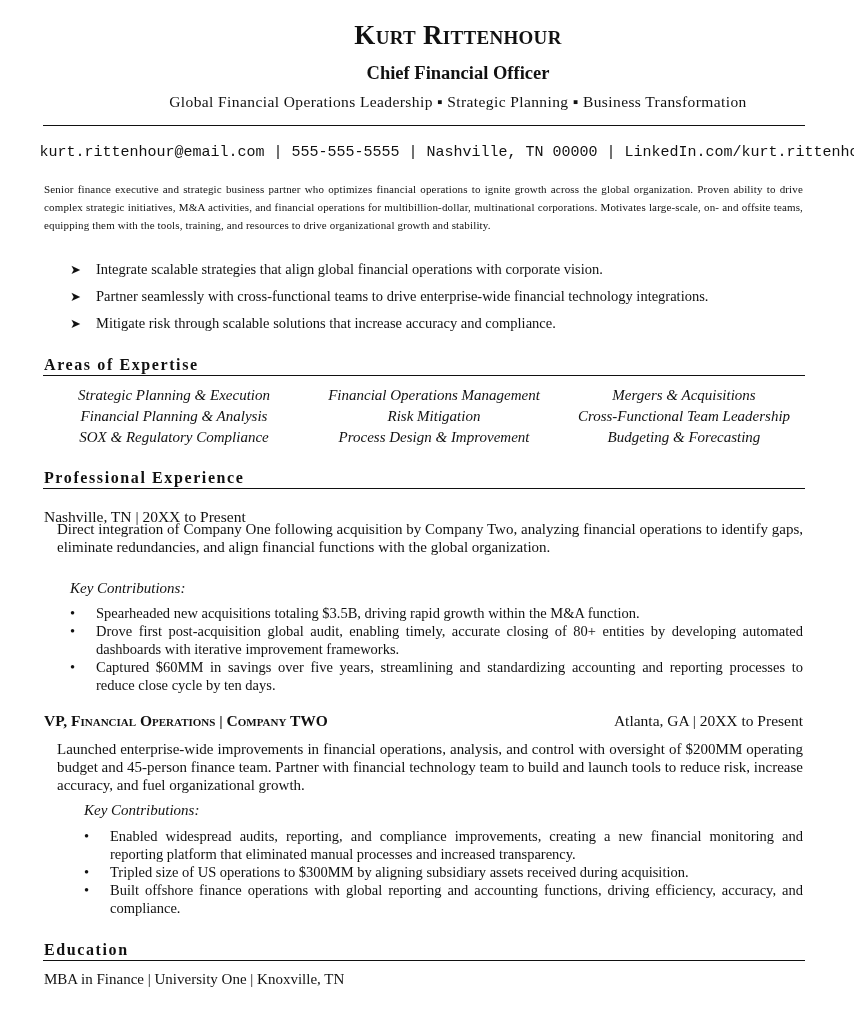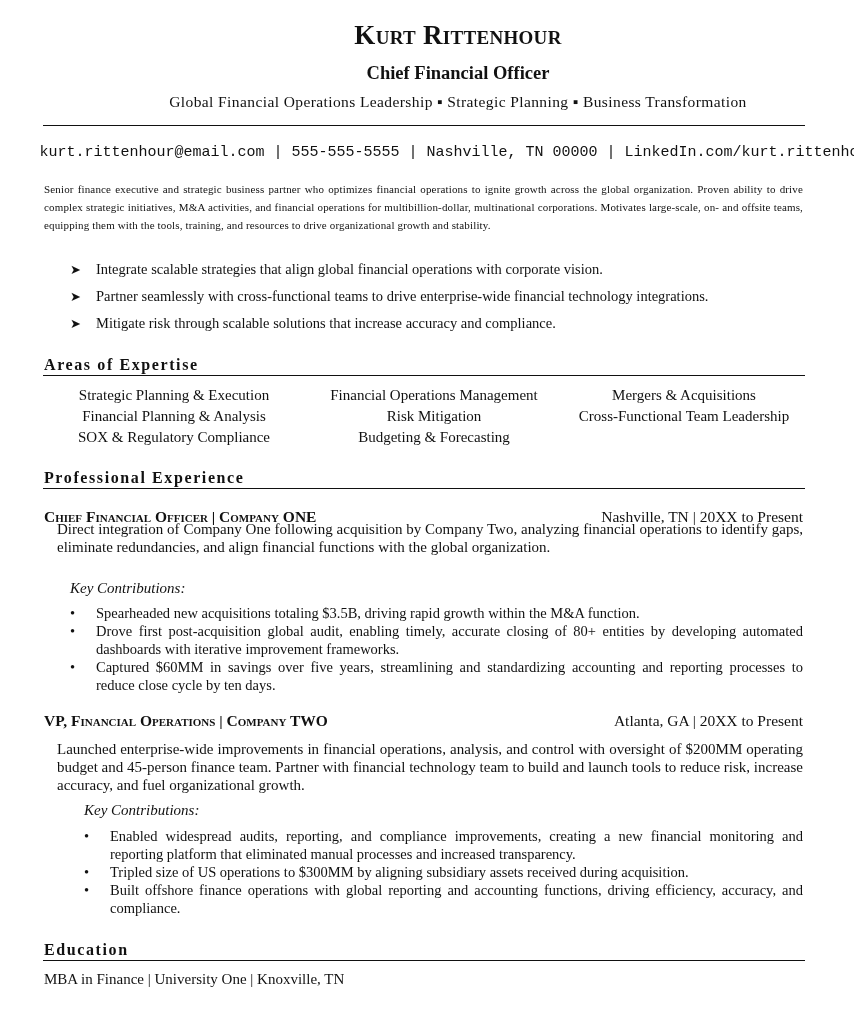--- a/index.html
+++ b/index.html
@@ -12,21 +12,21 @@
   .tagline { top: 93px; font-size: 15.5px; letter-spacing: 0.4px; }
   .hr { position: absolute; left: 43px; width: 762px; height: 0; border-top: 1.5px solid #111; }
   .contact { top: 144px; font-size: 15px; font-family: Liberation Mono, monospace; }
   .summary { left: 44px; width: 759px; top: 180px; font-size: 11px; line-height: 18px;
              text-align: justify; letter-spacing: 0.15px; }
   .highlights { left: 70px; top: 261px; font-size: 14.5px; margin: 0; padding: 0; list-style: none; }
   .highlights li { height: 27px; display: flex; }
   .highlights .arrow { width: 26px; font-size: 13px; line-height: 18px; }
   .section-h { position: absolute; left: 44px; font-size: 16px; font-weight: bold; letter-spacing: 1.6px; }
   .skills { position: absolute; left: 44px; top: 385px; width: 760px; display: grid;
-            grid-template-columns: 260px 260px 240px; font-size: 15px; line-height: 21px; }
+            grid-template-columns: 260px 260px 240px; font-size: 15px; line-height: 21px; font-style: italic; }
   .skills div { text-align: center; }
   .job-head { position: absolute; left: 44px; width: 759px; font-size: 15.5px; display: flex; justify-content: space-between; }
   .job-title { font-weight: bold; font-variant: small-caps; }
   .job-desc { position: absolute; left: 57px; width: 746px; font-size: 15px; line-height: 18px; text-align: justify; }
   .kc { position: absolute; left: 70px; font-size: 15px; font-style: italic; }
   .kc2 { left: 84px; }
   .bullets { position: absolute; left: 70px; width: 733px; margin: 0; padding: 0; list-style: none; font-size: 14.5px; line-height: 18px; }
   .bullets2 { left: 84px; width: 719px; }
   .bullets li { display: flex; }
   .bullets .dot { width: 26px; flex: 0 0 26px; }
@@ -61,28 +61,28 @@
 <div class="section-h" style="top:356px">Areas of Expertise</div>
 <div class="hr" style="top:375px"></div>
 <div class="skills">
   <div>Strategic Planning &amp; Execution</div>
   <div>Financial Operations Management</div>
   <div>Mergers &amp; Acquisitions</div>
   <div>Financial Planning &amp; Analysis</div>
   <div>Risk Mitigation</div>
   <div>Cross-Functional Team Leadership</div>
   <div>SOX &amp; Regulatory Compliance</div>
+  <div>Process Design &amp; Improvement</div>
   <div>Budgeting &amp; Forecasting</div>
 </div>
 
 <div class="section-h" style="top:469px">Professional Experience</div>
 <div class="hr" style="top:488px"></div>
 
 <div class="job-head" style="top:508px">
-  <span class="job-title">Chief Financial Officer | Company ONE</span>
   <span>Nashville, TN | 20XX to Present</span>
 </div>
 <div class="job-desc" style="top:520px">Direct integration of Company One following acquisition by Company Two, analyzing financial operations to identify gaps, eliminate redundancies, and align financial functions with the global organization.</div>
 <div class="kc" style="top:580px">Key Contributions:</div>
 <ul class="bullets" style="top:604px">
   <li>
       <span class="dot">•</span>
       <span class="txt">Spearheaded new acquisitions totaling $3.5B, driving rapid growth within the M&amp;A function.</span>
     </li>
   <li>

